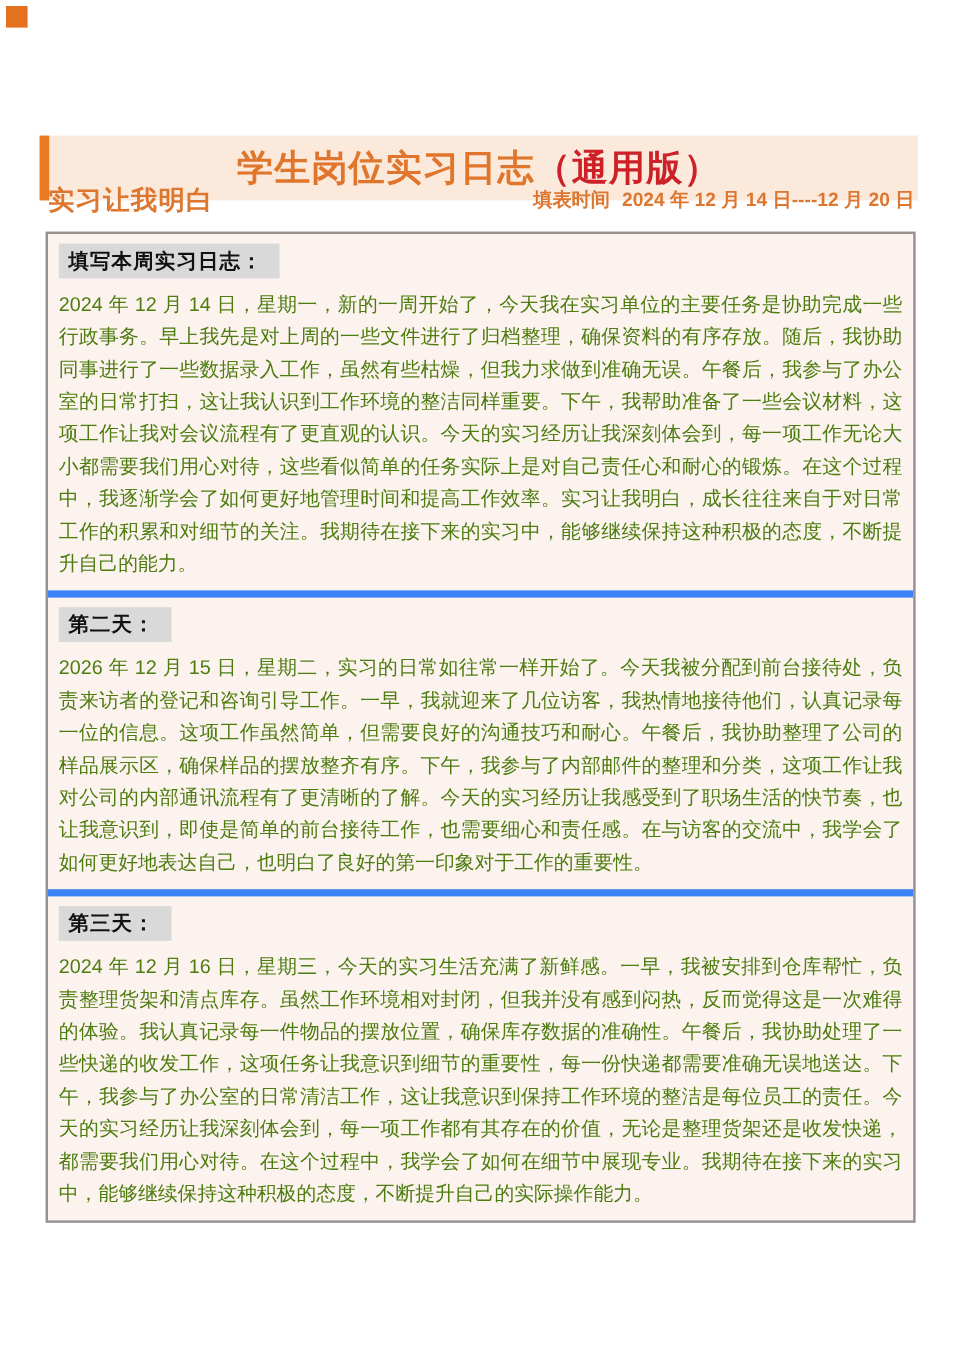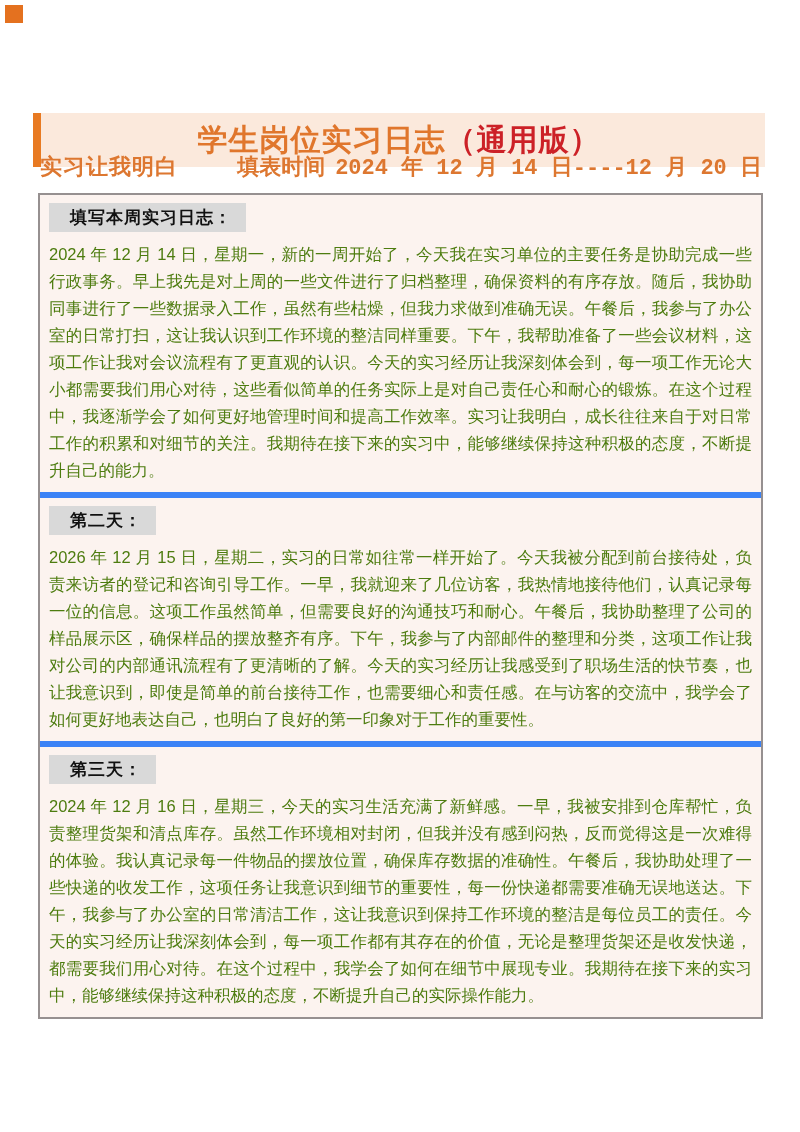--- a/index.html
+++ b/index.html
@@ -68,24 +68,23 @@
     justify-content: space-between;
   }
   .week-label {
     color: #dd7730;
     font-size: 22px;
     font-weight: bold;
     letter-spacing: 1px;
   }
   .fill-time {
     color: #dd7730;
-    font-size: 22px;
+    font-size: 16px;
     font-weight: bold;
     white-space: nowrap;
-    font-family: Liberation Mono, monospace;
   }
   .fill-time .fill-time-value { margin-left: 10px; }
   
   .content-box {
     position: absolute;
     left: 38px;
     top: 193px;
     width: 725px;
     box-sizing: border-box;
     border: 2px solid #969090;
@@ -96,21 +95,21 @@
   }
   .section + .section {
     border-top: 6px solid #3b82f6;
   }
   .tag {
     display: inline-block;
     background: #d9d9d9;
     color: #111111;
     font-size: 17px;
     font-weight: bold;
-    padding: 3px 14px 3px 21px;
+    padding: 3px 14px 3px 8px;
     margin: 3px 0 4px 0;
     letter-spacing: 1px;
   }
   .entry-text {
     color: #4d7c0f;
     font-size: 16.5px;
     line-height: 27px;
     text-align: justify;
     margin-top: 5px;
   }

